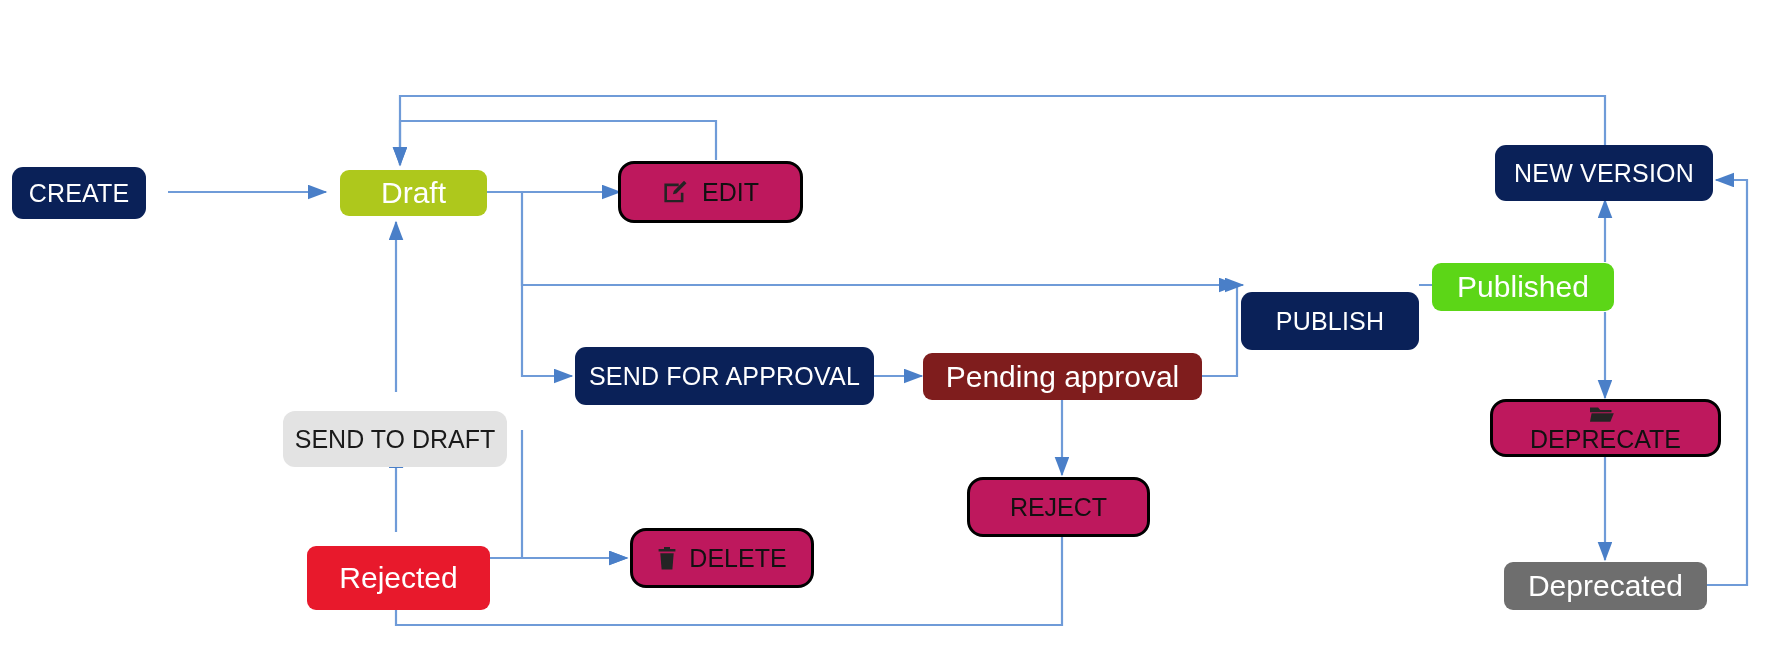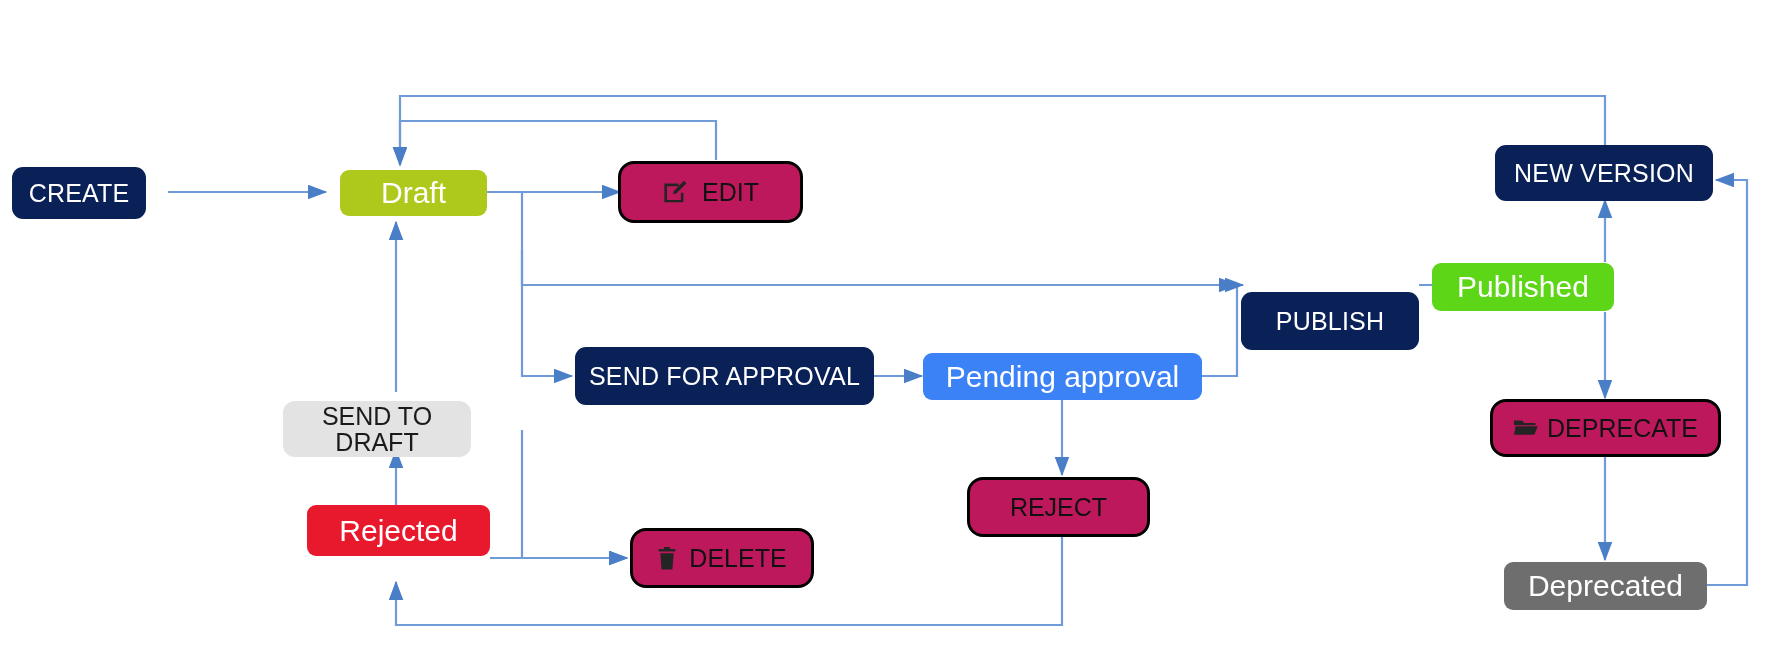--- a/index.html
+++ b/index.html
@@ -8,21 +8,21 @@
   svg.wires{position:absolute;left:0;top:0;width:1774px;height:666px;pointer-events:none;}
 
   .node{position:absolute;display:flex;align-items:center;justify-content:center;
         box-sizing:border-box;border-radius:9px;text-align:center;line-height:1.05;}
 
   
   .act{background:#0a2158;color:#ffffff;font-size:25px;letter-spacing:.2px;border-radius:11px;}
   
   .state{color:#ffffff;border-radius:9px;}
   .s-draft{background:#aec81c;font-size:30px;}
-  .s-pending{background:#3b82f6;font-size:30px;}
+  .s-pending{background:#7f1d1d;font-size:30px;}
   .s-rejected{background:#e8192c;font-size:30px;}
   .s-published{background:#5cd617;font-size:30px;}
   .s-deprecated{background:#6e6e6e;font-size:30px;}
   
   .outline{background:#be185d;border:3px solid #000000;border-radius:16px;color:#111;font-size:25px;}
   
   .grey{background:#e3e3e3;color:#1a1a1a;font-size:25px;border-radius:12px;}
 
   .ico{display:inline-flex;align-items:center;justify-content:center;margin-right:14px;}
   .ico svg{display:block;}
@@ -114,43 +114,43 @@
   </div>
 
   <div class="node act" style="left:575px;top:347px;width:299px;height:58px;">
     <span>SEND FOR APPROVAL</span>
   </div>
 
   <div class="node state s-pending" style="left:923px;top:353px;width:279px;height:47px;">
     <span>Pending approval</span>
   </div>
 
-  <div class="node grey" style="left:283px;top:401px;width:188px;height:56px;">
+  <div class="node grey" style="left:283px;top:411px;width:224px;height:56px;">
     <span>SEND TO DRAFT</span>
   </div>
 
-  <div class="node outline" style="left:1490px;top:399px;width:231px;height:58px;">
+  <div class="node outline" style="left:1490px;top:399px;width:231px;height:58px;flex-direction:column;">
     <span class="ico" style="margin-right:8px;">
       <svg width="26" height="22" viewBox="0 0 26 22">
         <path d="M1 3.4 h8.1 l2.1 2.6 h11.3 v2.2 H1 z" fill="#242424"></path>
         <path d="M2.6 9.2 h22.2 l-3.4 8.6 H1 z" fill="#242424"></path>
       </svg>
     </span>
     <span>DEPRECATE</span>
   </div>
 
   <div class="node state s-deprecated" style="left:1504px;top:562px;width:203px;height:48px;">
     <span>Deprecated</span>
   </div>
 
   <div class="node outline" style="left:967px;top:477px;width:183px;height:60px;">
     <span>REJECT</span>
   </div>
 
-  <div class="node state s-rejected" style="left:307px;top:505px;width:183px;height:51px;">
+  <div class="node state s-rejected" style="left:307px;top:546px;width:183px;height:64px;">
     <span>Rejected</span>
   </div>
 
   <div class="node outline" style="left:630px;top:528px;width:184px;height:60px;">
     <span class="ico" style="margin-right:12px;">
       <svg width="20" height="25" viewBox="0 0 20 25">
         <path d="M7 1 h6 v2 h5.4 v2.6 H1.6 V3 H7 z" fill="#242424"></path>
         <path d="M3.3 7.2 h13.4 l-1.3 16.4 H4.6 z" fill="#242424"></path>
       </svg>
     </span>

